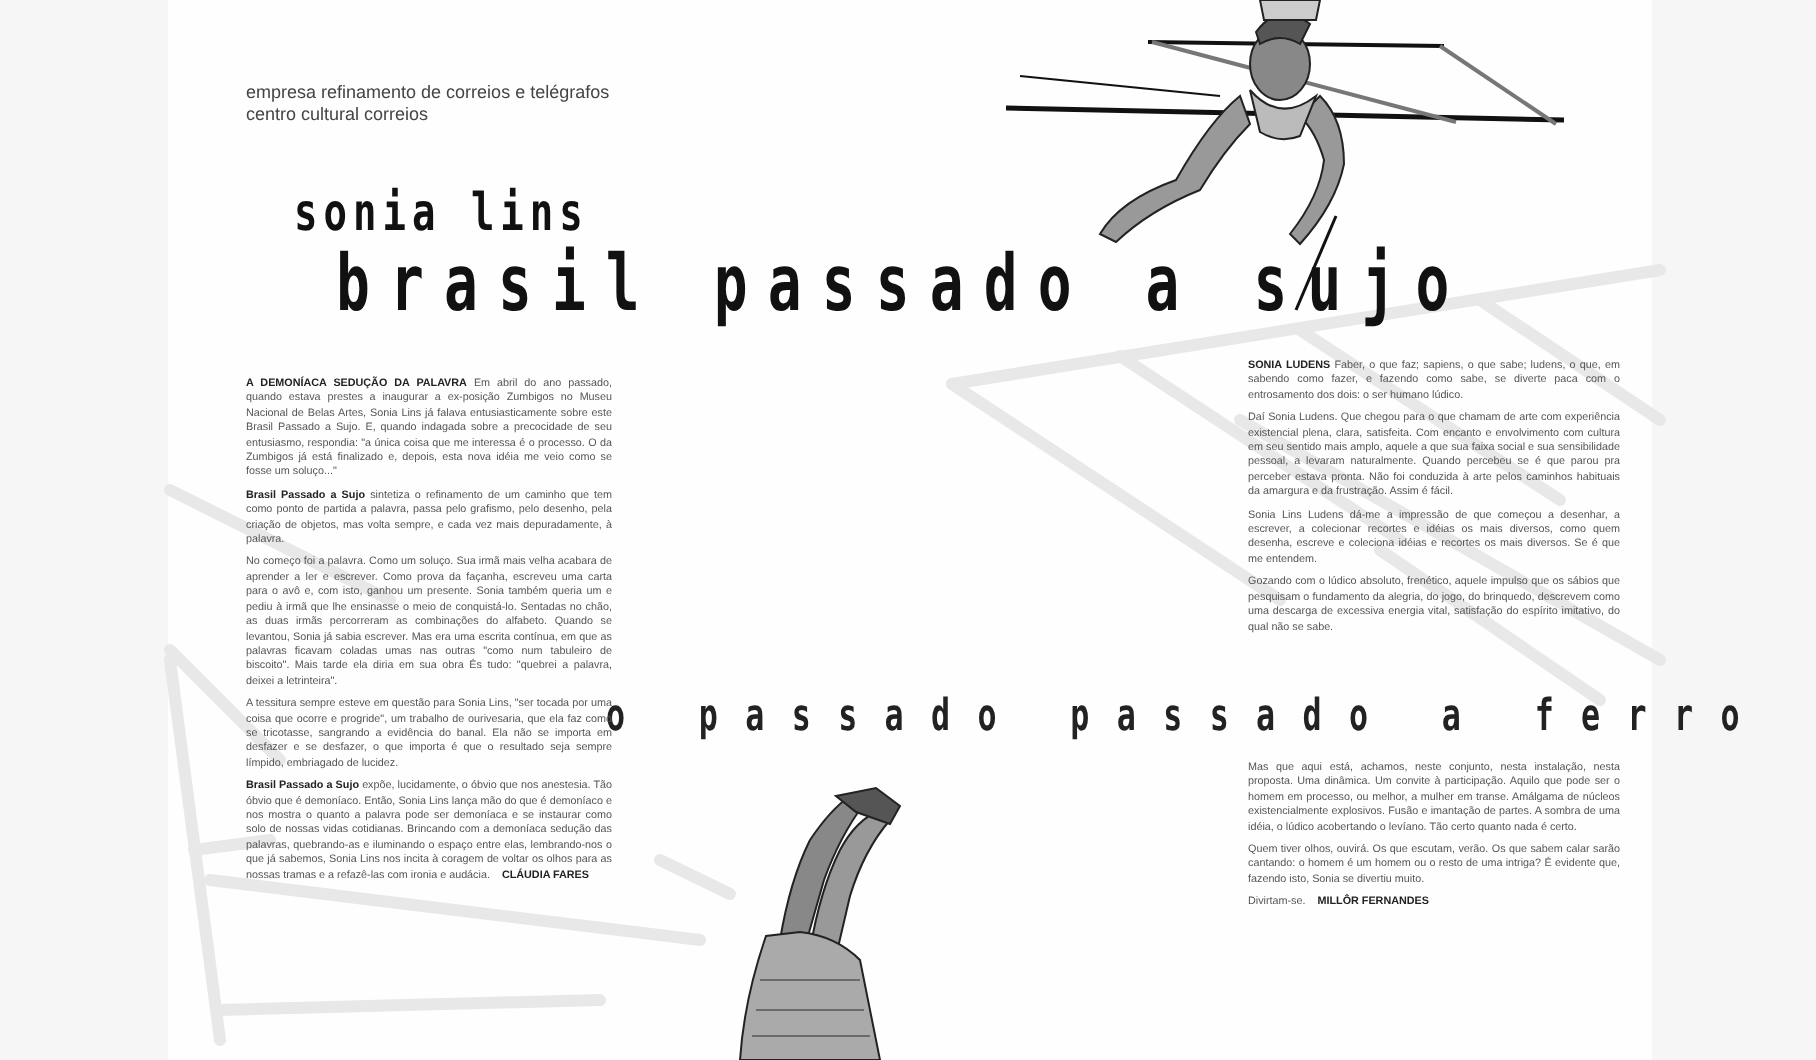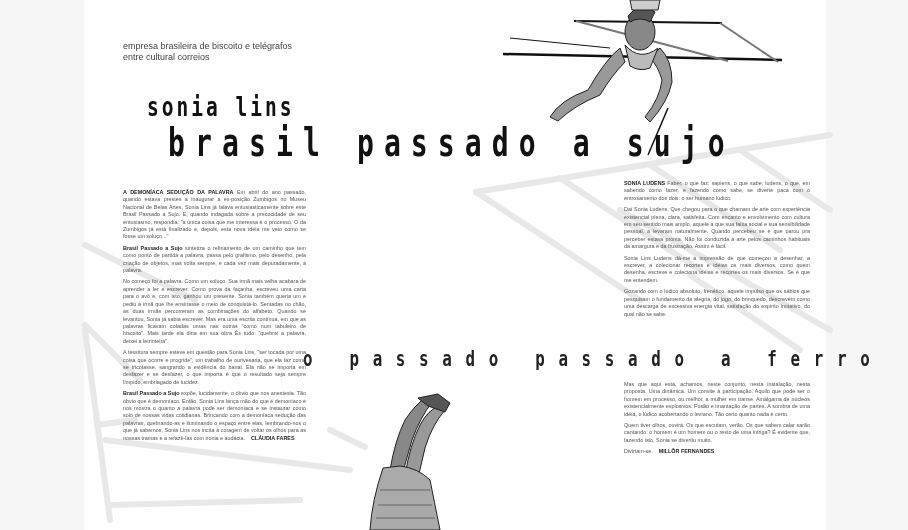--- a/index.html
+++ b/index.html
@@ -86,22 +86,22 @@
   <g stroke="#222" stroke-width="1">
     <path d="M390 470 Q395 440 405 420 Q415 405 425 398 L432 402 Q420 418 412 440 L402 475 Z" fill="#888"></path>
     <path d="M405 475 Q410 445 420 425 Q428 410 440 405 L445 410 Q432 425 425 448 L418 478 Z" fill="#999"></path>
     <path d="M418 398 L438 394 L450 403 L445 412 L428 406 Z" fill="#555"></path>
     <path d="M383 468 Q372 500 370 530 L440 530 Q434 500 430 480 Q418 468 400 466 Z" fill="#aaa"></path>
     <path d="M380 490 L430 490 M378 505 L432 505 M376 518 L435 518" stroke="#555" stroke-width="0.8"></path>
   </g>
 </svg>
 
 <div class="header-lines">
-  <div>empresa brasileira de biscoito e telégrafos</div>
-  <div>entre cultural correios</div>
+  <div>empresa refinamento de correios e telégrafos</div>
+  <div>centro cultural correios</div>
 </div>
 
 <div class="title-name">sonia lins</div>
 <div class="title-main">brasil passado a sujo</div>
 <div class="subtitle">o passado passado a ferro</div>
 
 <div class="col col-left">
   <p><b>A DEMONÍACA SEDUÇÃO DA PALAVRA</b> <span>Em abril do ano passado, quando estava prestes a inaugurar a ex-posição Zumbigos no Museu Nacional de Belas Artes, Sonia Lins já falava entusiasticamente sobre este Brasil Passado a Sujo. E, quando indagada sobre a precocidade de seu entusiasmo, respondia: "a única coisa que me interessa é o processo. O da Zumbigos já está finalizado e, depois, esta nova idéia me veio como se fosse um soluço..."</span></p>
   <p><b>Brasil Passado a Sujo</b> <span>sintetiza o refinamento de um caminho que tem como ponto de partida a palavra, passa pelo grafismo, pelo desenho, pela criação de objetos, mas volta sempre, e cada vez mais depuradamente, à palavra.</span></p>
   <p><span>No começo foi a palavra. Como um soluço. Sua irmã mais velha acabara de aprender a ler e escrever. Como prova da façanha, escreveu uma carta para o avô e, com isto, ganhou um presente. Sonia também queria um e pediu à irmã que lhe ensinasse o meio de conquistá-lo. Sentadas no chão, as duas irmãs percorreram as combinações do alfabeto. Quando se levantou, Sonia já sabia escrever. Mas era uma escrita contínua, em que as palavras ficavam coladas umas nas outras "como num tabuleiro de biscoito". Mais tarde ela diria em sua obra És tudo: "quebrei a palavra, deixei a letrinteira".</span></p>

